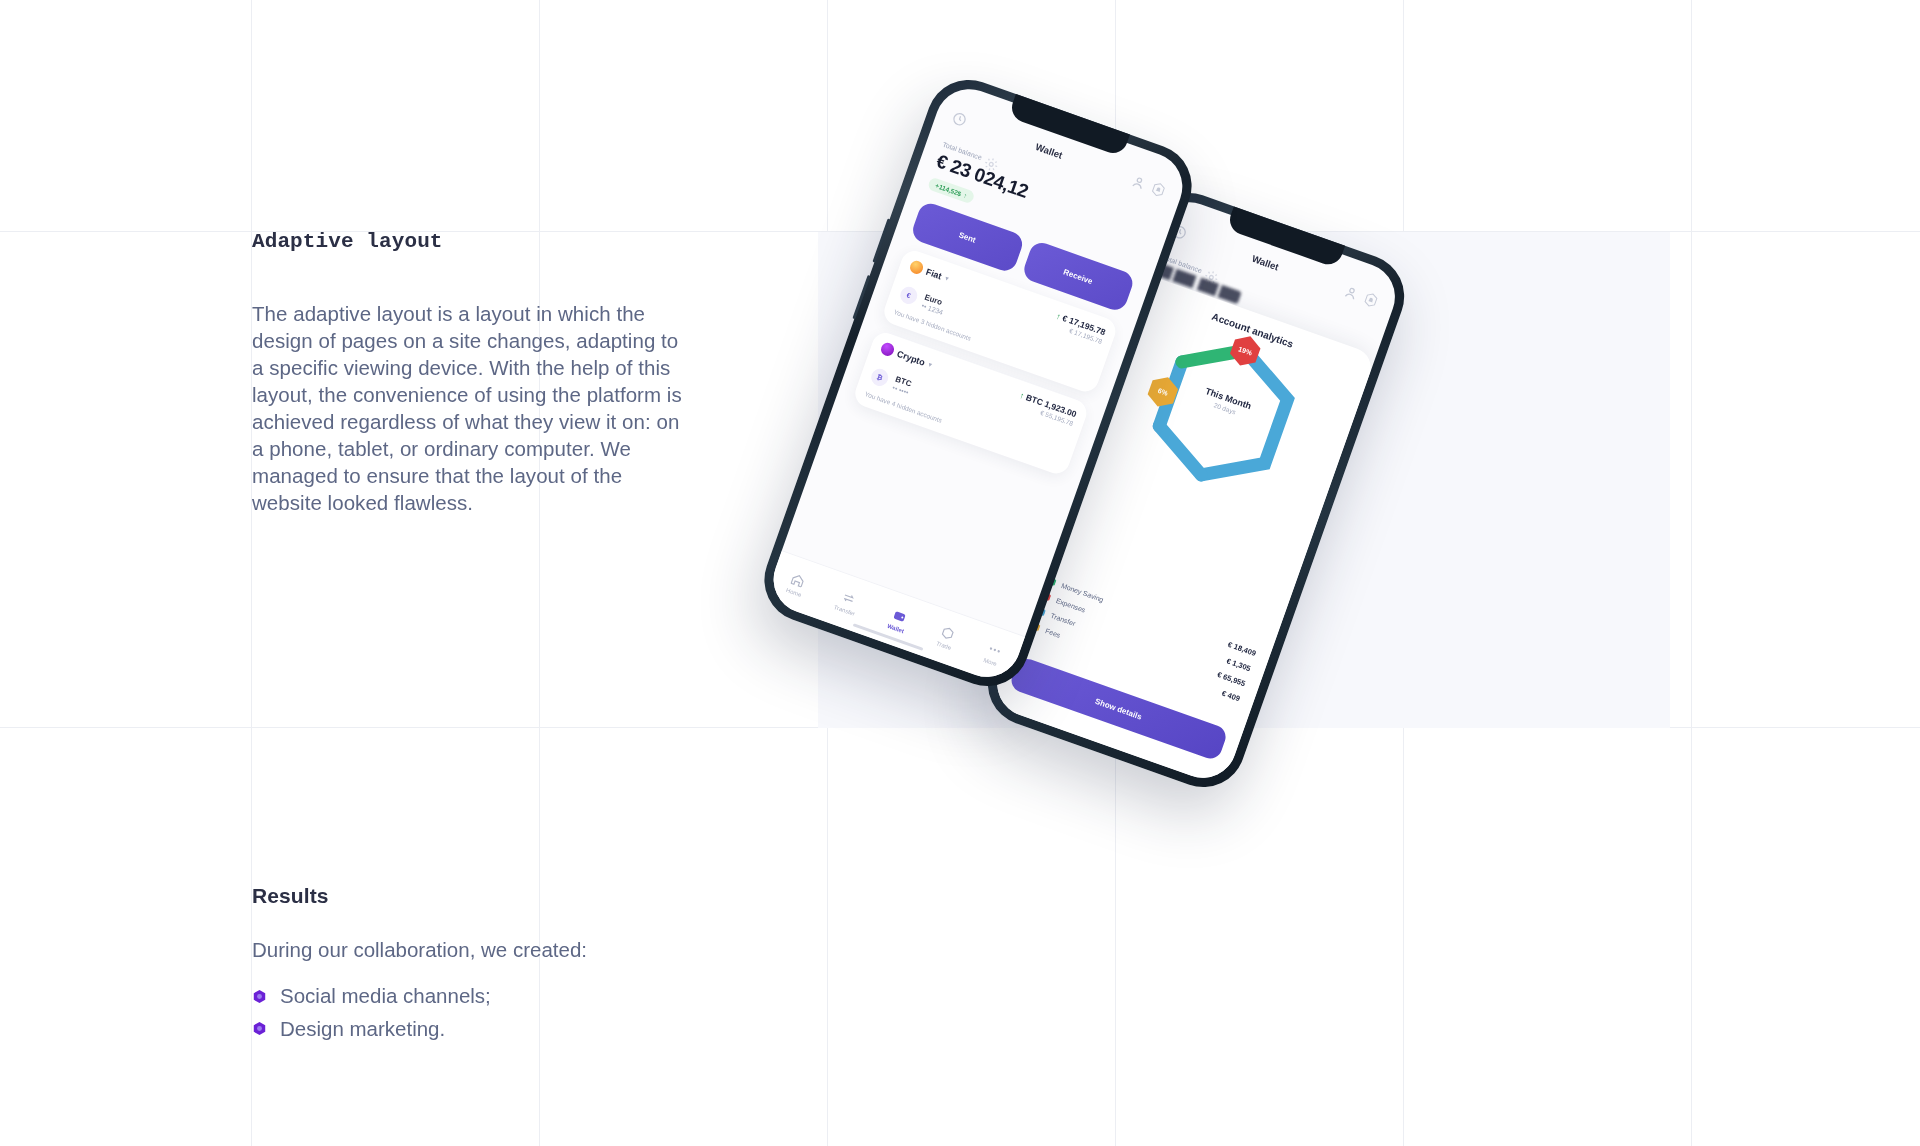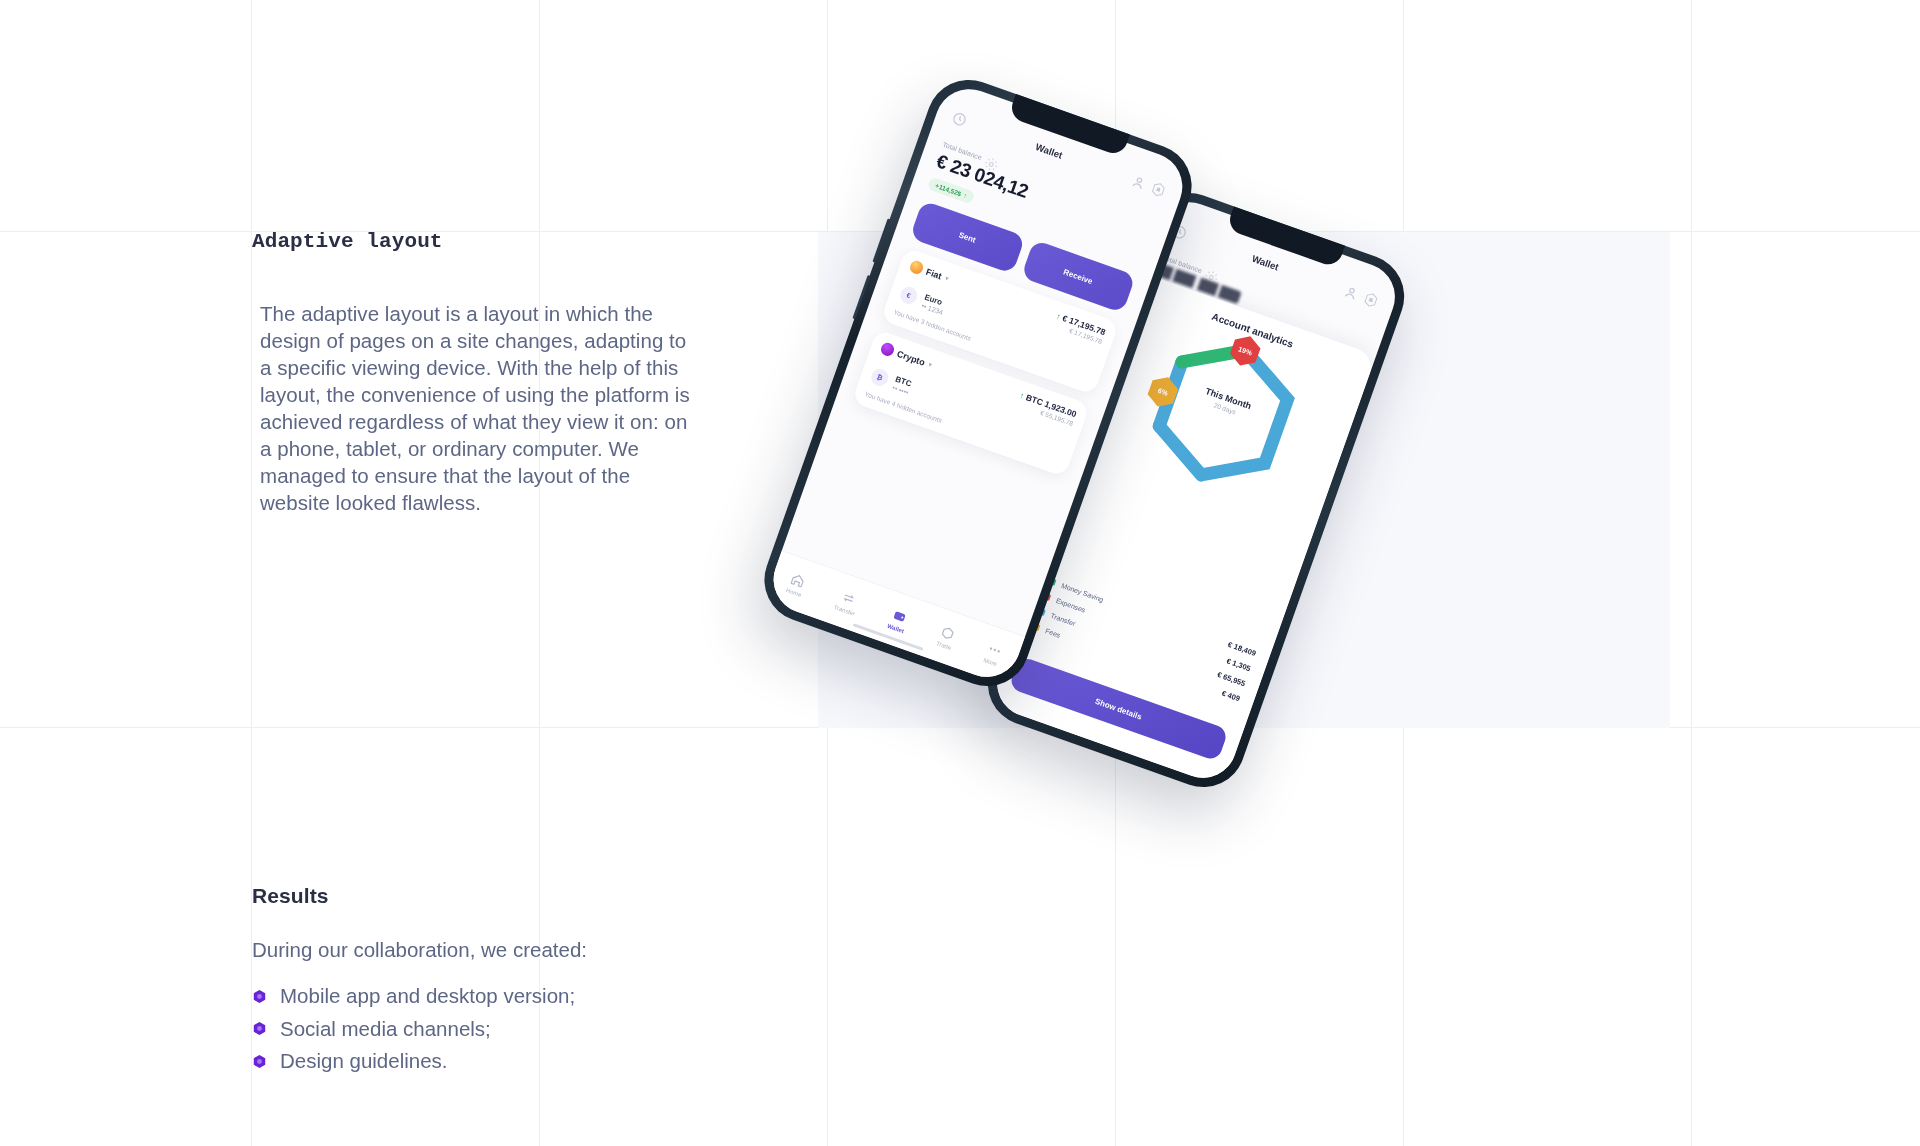--- a/index.html
+++ b/index.html
@@ -28,21 +28,21 @@
     font-size:21px;font-weight:700;color:#2b2f45;letter-spacing:.1px;
     margin:0;line-height:1.3;
   }
   .body-copy{
     font-size:20.5px;line-height:27px;color:#5d6785;margin:0;
     letter-spacing:.05px;
   }
   .lead-line{font-size:20.5px;line-height:27px;color:#5d6785;margin:0;}
 
   #adaptive-heading{position:absolute;top:228px;left:0;font-family:Liberation Mono, monospace;}
-  #adaptive-body{position:absolute;top:300px;left:8px;width:440px;}
+  #adaptive-body{position:absolute;top:300px;left:0;width:440px;}
   #results-heading{position:absolute;top:882px;left:0;}
   #results-lead{position:absolute;top:936px;left:0;}
   #results-list{position:absolute;top:980px;left:0;margin:0;padding:0;list-style:none;}
 
   .res-item{
     display:flex;align-items:center;gap:13px;
     font-size:20.5px;line-height:32.5px;color:#5d6785;
   }
   .hex-bullet{
     width:15px;height:15px;flex:0 0 15px;position:relative;display:block;
@@ -196,46 +196,37 @@
 
   <h2 id="adaptive-heading" class="sec-heading">Adaptive layout</h2>
 
   <p id="adaptive-body" class="body-copy">The adaptive layout is a layout in which the design of pages on a site changes, adapting to a specific viewing device. With the help of this layout, the convenience of using the platform is achieved regardless of what they view it on: on a phone, tablet, or ordinary computer. We managed to ensure that the layout of the website looked flawless.</p>
 
   <h2 id="results-heading" class="sec-heading">Results</h2>
 
   <p id="results-lead" class="lead-line">During our collaboration, we created:</p>
 
   <ul id="results-list">
-    <li class="res-item">
-      <span class="hex-bullet">
-        <svg viewBox="0 0 16 16">
-            <polygon points="8,1 14.1,4.5 14.1,11.5 8,15 1.9,11.5 1.9,4.5" fill="#6b21d6"></polygon>
-            <circle cx="8" cy="8" r="2.6" fill="#9b7cf0"></circle>
-          </svg>
-      </span>
-      <span>Mobile app and desktop version;</span>
-    </li>
     <li class="res-item">
       <span class="hex-bullet">
         <svg viewBox="0 0 16 16">
             <polygon points="8,1 14.1,4.5 14.1,11.5 8,15 1.9,11.5 1.9,4.5" fill="#6b21d6"></polygon>
             <circle cx="8" cy="8" r="2.6" fill="#9b7cf0"></circle>
           </svg>
       </span>
       <span>Social media channels;</span>
     </li>
     <li class="res-item">
       <span class="hex-bullet">
         <svg viewBox="0 0 16 16">
             <polygon points="8,1 14.1,4.5 14.1,11.5 8,15 1.9,11.5 1.9,4.5" fill="#6b21d6"></polygon>
             <circle cx="8" cy="8" r="2.6" fill="#9b7cf0"></circle>
           </svg>
       </span>
-      <span>Design guidelines.</span>
+      <span>Design marketing.</span>
     </li>
   </ul>
 </div>
 
 <div class="phones">
 
   <div class="phone" id="phone-b">
     <div class="notch"></div>
     <div class="sidebtn" style="top:150px;height:42px"></div>
     <div class="sidebtn" style="top:204px;height:42px"></div>

